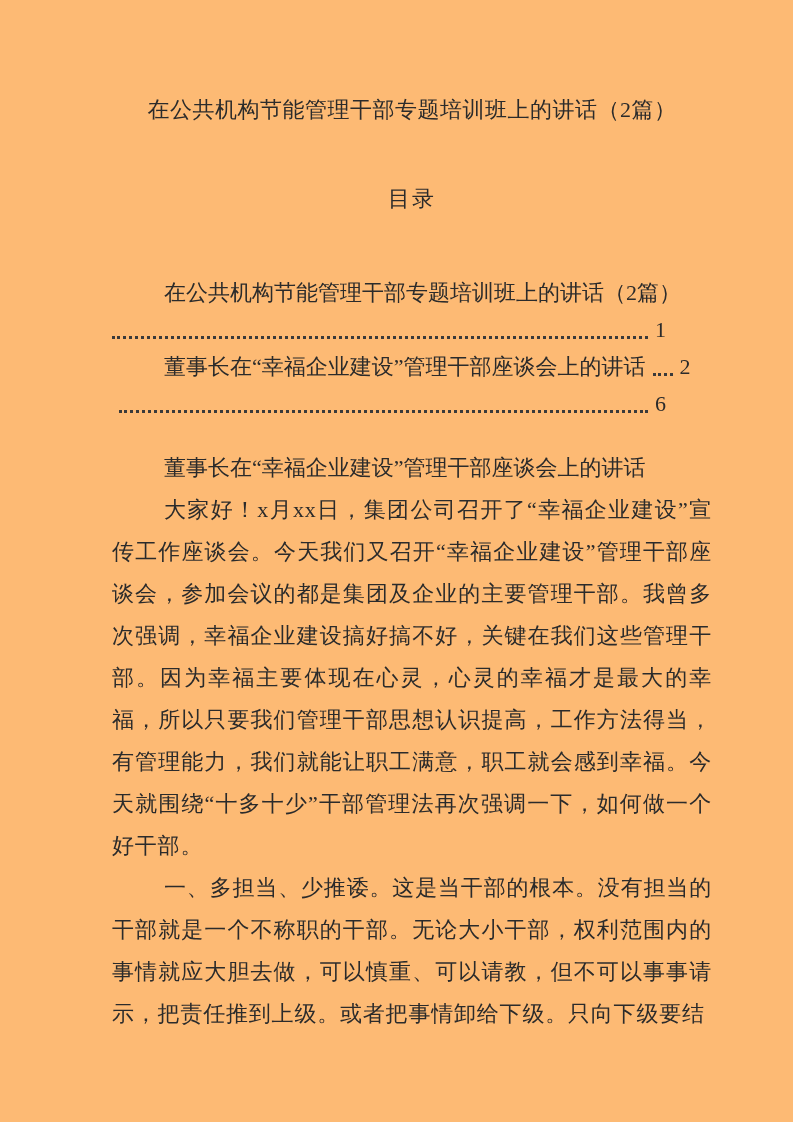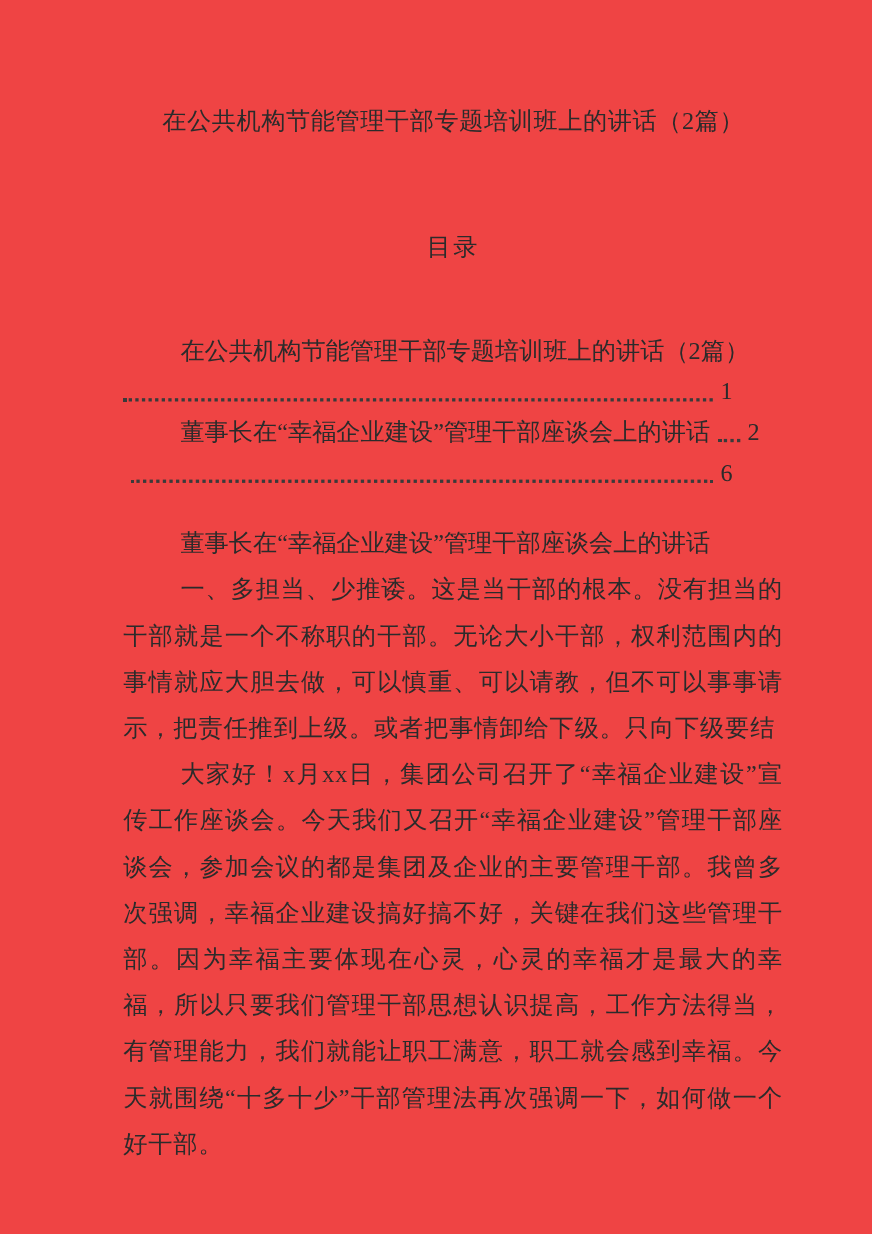--- a/index.html
+++ b/index.html
@@ -10,35 +10,35 @@
   body {
     width: 793px;
     height: 1122px;
     overflow: hidden;
   }
   .page {
     box-sizing: border-box;
     width: 793px;
     height: 1122px;
     padding: 92px 81px 14px 112px;
-    background: #ef4444;
+    background: #fdba74;
     color: #2b2b2b;
     font-family: "Liberation Serif", "DejaVu Serif", serif;
   }
   .doc-title {
     margin: 0;
     font-size: 22px;
     line-height: 36px;
     font-weight: normal;
     text-align: center;
     letter-spacing: 0.5px;
     white-space: nowrap;
   }
   .toc-heading {
-    margin-top: 82px;
+    margin-top: 56px;
     font-size: 22px;
     line-height: 30px;
     text-align: center;
     letter-spacing: 2px;
   }
   .toc {
     margin-top: 60px;
   }
   .toc-row {
     display: flex;
@@ -113,17 +113,17 @@
 
     <div class="toc-row">
       <span class="leader"></span>
       <span class="toc-page">6</span>
     </div>
 
   </nav>
 
   <h2 class="section-heading">董事长在“幸福企业建设”管理干部座谈会上的讲话</h2>
 
+  <p class="para">大家好！x月xx日，集团公司召开了“幸福企业建设”宣传工作座谈会。今天我们又召开“幸福企业建设”管理干部座谈会，参加会议的都是集团及企业的主要管理干部。我曾多次强调，幸福企业建设搞好搞不好，关键在我们这些管理干部。因为幸福主要体现在心灵，心灵的幸福才是最大的幸福，所以只要我们管理干部思想认识提高，工作方法得当，有管理能力，我们就能让职工满意，职工就会感到幸福。今天就围绕“十多十少”干部管理法再次强调一下，如何做一个好干部。</p>
+
   <p class="para">一、多担当、少推诿。这是当干部的根本。没有担当的干部就是一个不称职的干部。无论大小干部，权利范围内的事情就应大胆去做，可以慎重、可以请教，但不可以事事请示，把责任推到上级。或者把事情卸给下级。只向下级要结</p>
-
-  <p class="para">大家好！x月xx日，集团公司召开了“幸福企业建设”宣传工作座谈会。今天我们又召开“幸福企业建设”管理干部座谈会，参加会议的都是集团及企业的主要管理干部。我曾多次强调，幸福企业建设搞好搞不好，关键在我们这些管理干部。因为幸福主要体现在心灵，心灵的幸福才是最大的幸福，所以只要我们管理干部思想认识提高，工作方法得当，有管理能力，我们就能让职工满意，职工就会感到幸福。今天就围绕“十多十少”干部管理法再次强调一下，如何做一个好干部。</p>
 
 </div>
 
 </body></html>

